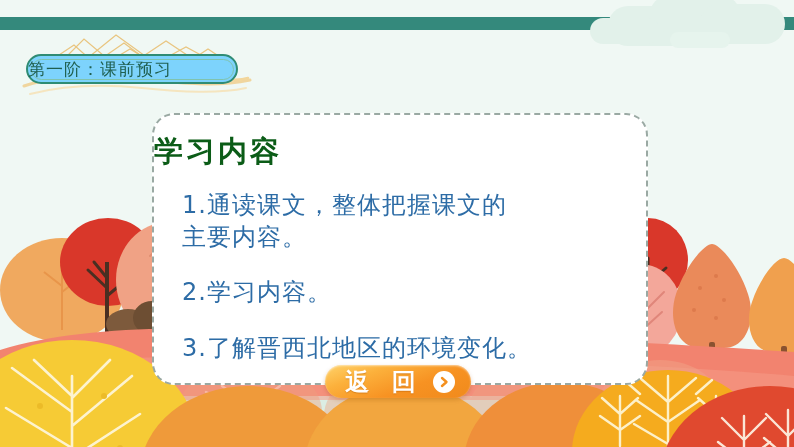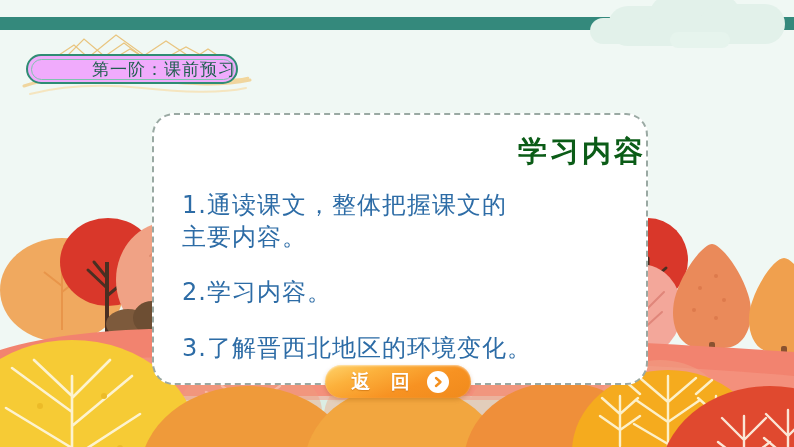--- a/index.html
+++ b/index.html
@@ -20,22 +20,22 @@
   .cloud-group .c4{left:0px;top:22px;width:70px;height:26px;border-radius:30px;}
   .cloud-small{position:absolute;left:670px;top:32px;width:60px;height:16px;background:#e6f4ed;border-radius:20px;}
 
   
   .gold-mtn{position:absolute;left:40px;top:33px;width:190px;height:30px;overflow:hidden;}
   .gold-swoosh{position:absolute;left:22px;top:72px;width:230px;height:26px;}
 
   
   .badge{
     position:absolute;left:26px;top:54px;width:212px;height:30px;
-    border:2.5px solid #2f8c74;border-radius:16px;background:#f0abfc;
-    box-sizing:border-box;display:flex;align-items:center;justify-content:flex-end;
+    border:2.5px solid #2f8c74;border-radius:16px;background:#7dd3fc;
+    box-sizing:border-box;display:flex;align-items:center;justify-content:flex-start;
   }
   .badge-inner{
     position:absolute;left:2.5px;top:2.5px;right:2.5px;bottom:2.5px;
     border:1px solid #7fc3ae;border-radius:13px;pointer-events:none;
   }
   .badge-text{
     font-size:17px;color:#1f5f4e;letter-spacing:1px;line-height:1;
     font-family:"DejaVu Sans","Liberation Sans",sans-serif;font-weight:500;
     position:relative;z-index:2;
   }
@@ -43,21 +43,21 @@
   
   .scene{position:absolute;left:0;top:200px;width:794px;height:247px;}
 
   
   .card{
     position:absolute;left:152px;top:113px;width:496px;height:272px;
     background:#ffffff;border:2px dashed #9aa9a3;border-radius:22px;
     box-sizing:border-box;z-index:20;
   }
   .card-title{
-    text-align:right;color:#0b5c17;font-size:29px;line-height:1;
+    text-align:left;color:#0b5c17;font-size:29px;line-height:1;
     margin-top:22px;letter-spacing:3px;
     font-family:"DejaVu Sans","Liberation Sans",sans-serif;font-weight:600;
   }
   .card-list{margin:14px 0 0 0;padding:0 18px 0 28px;list-style:none;}
   .list-item{
     color:#2d6ca6;font-size:24px;line-height:1.32;letter-spacing:1px;
     font-family:"DejaVu Serif","Liberation Serif",serif;
     white-space:pre-line;
     margin-top:24px;
   }
@@ -66,21 +66,21 @@
   
   .return-btn{
     position:absolute;left:325px;top:365px;width:146px;height:33px;z-index:30;
     border-radius:17px;
     background:linear-gradient(160deg,#ffd36b 0%,#fcb13c 28%,#f79222 62%,#f08a1c 100%);
     box-shadow:0 2px 4px rgba(150,80,0,.28), inset 0 1px 2px rgba(255,255,255,.55);
     display:flex;align-items:center;justify-content:center;gap:10px;
     cursor:pointer;
   }
   .return-label{
-    color:#ffffff;font-size:19px;letter-spacing:7px;line-height:1;
+    color:#ffffff;font-size:24px;letter-spacing:7px;line-height:1;
     text-shadow:0 1px 1px rgba(180,90,0,.45);
     font-family:"DejaVu Sans","Liberation Sans",sans-serif;font-weight:600;
     padding-left:6px;
   }
   .arrow-circle{
     width:22px;height:22px;border-radius:50%;background:#ffffff;
     display:flex;align-items:center;justify-content:center;flex:0 0 auto;
     margin-right:2px;
   }
   .arrow-circle svg{display:block;}

